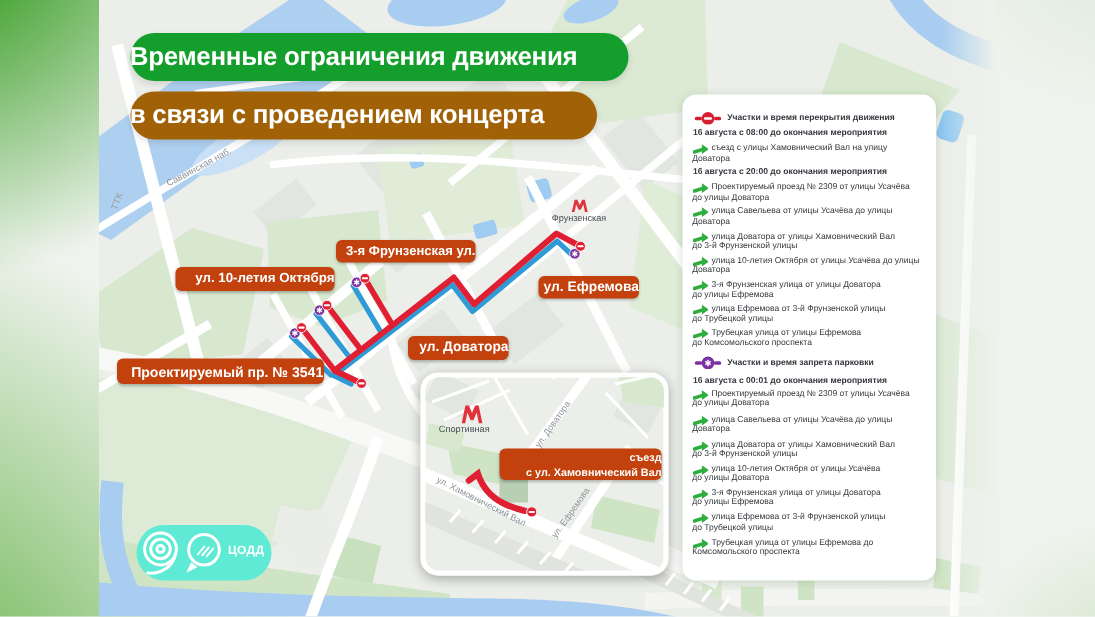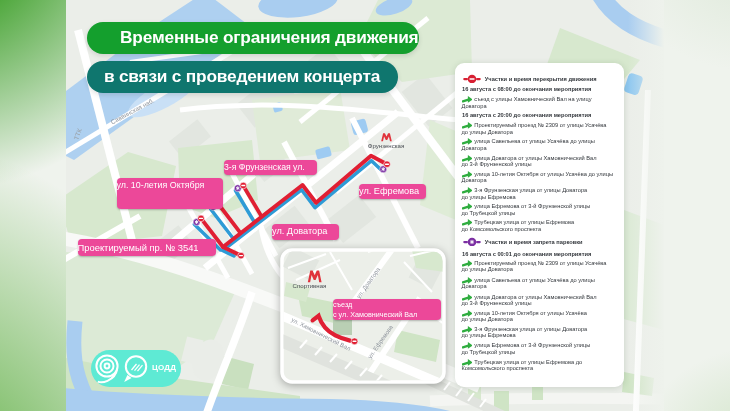--- a/index.html
+++ b/index.html
@@ -3,22 +3,22 @@
 <meta charset="utf-8">
 <style>
   html,body{margin:0;padding:0;width:730px;height:411px;overflow:hidden;}
   body{position:relative;font-family:"Liberation Sans",sans-serif;
     background:
       radial-gradient(ellipse 360px 350px at -70px -80px, #47a434 0%, #47a434 27%, rgba(71,164,52,0) 78%),
       radial-gradient(ellipse 350px 430px at -100px 570px, #68b44e 0%, #68b44e 28%, rgba(104,180,78,0) 100%),
       radial-gradient(ellipse 180px 140px at 105% 108%, rgba(205,226,195,0.9) 0%, rgba(205,226,195,0) 70%),
       radial-gradient(ellipse 200px 160px at 103% -8%, rgba(216,230,211,0.7) 0%, rgba(216,230,211,0) 65%),
       linear-gradient(#eff3ed,#eff3ed);}
-  .lbl{position:absolute;background:#ec4899;color:#fff;font-weight:normal;
-    border-radius:4px;text-align:left;white-space:nowrap;box-shadow:0 1px 2px rgba(0,0,0,.25);}
+  .lbl{position:absolute;background:#c2410c;color:#fff;font-weight:bold;
+    border-radius:4px;text-align:right;white-space:nowrap;box-shadow:0 1px 2px rgba(0,0,0,.25);}
   .it{position:absolute;left:7px;width:155px;line-height:6.6px;text-indent:12.8px;}
   .it::before{content:"";}
 </style>
 </head>
 <body>
 
 <div id="mapcard" style="position:absolute;left:66px;top:0;width:598px;height:411px;">
 <svg width="598" height="411" viewBox="66 0 598 411">
   <defs>
     <linearGradient id="fade" x1="0" y1="0" x2="1" y2="0">
@@ -301,33 +301,33 @@
   <polygon points="624,210 664,225 664,330 620,318" fill="#dcead6"></polygon>
 
   <path d="M 648,90 L 636,411" stroke="#ffffff" stroke-width="6" fill="none"></path>
 
   <rect x="628" y="0" width="36" height="411" fill="url(#fade)"></rect>
 </svg>
 </div>
 
 <div class="lbl" style="left:224px;top:160px;width:93px;height:15px;font-size:8.7px;line-height:15px;">3-я Фрунзенская ул.</div>
 
-<div class="lbl" style="left:116.5px;top:178px;width:106.5px;height:31px;font-size:8.9px;line-height:15.5px;">ул. 10-летия Октября</div>
+<div class="lbl" style="left:116.5px;top:178px;width:106.5px;height:16px;font-size:8.9px;line-height:15.5px;">ул. 10-летия Октября</div>
 
 <div class="lbl" style="left:359px;top:183.5px;width:67px;height:15.5px;font-size:9.2px;line-height:15.5px;">ул. Ефремова</div>
 
 <div class="lbl" style="left:272px;top:224px;width:67px;height:15.5px;font-size:9.2px;line-height:15.5px;">ул. Доватора</div>
 
 <div class="lbl" style="left:77.5px;top:239px;width:138px;height:17px;font-size:9.4px;line-height:17px;">Проектируемый пр. № 3541</div>
 
 <div class="lbl" style="left:333px;top:299px;width:108px;height:20px;font-size:7.2px;line-height:9.6px;padding-top:1px;">съезд<br>с ул. Хамовнический Вал</div>
 
-<div style="position:absolute;left:86.5px;top:22px;width:332px;height:32px;border-radius:16.5px;background:#149f2d;color:#fff;font-weight:bold;font-size:17.3px;letter-spacing:-0.2px;line-height:31px;text-align:right;box-shadow:0 2px 5px rgba(0,0,0,0.12);">Временные ограничения движения</div>
-
-<div style="position:absolute;left:86.5px;top:60.5px;width:311px;height:32px;border-radius:16.5px;background:#0f766e;color:#fff;font-weight:bold;font-size:17.3px;letter-spacing:-0.2px;line-height:31px;text-align:center;box-shadow:0 2px 5px rgba(0,0,0,0.12);">в связи с проведением концерта</div>
+<div style="position:absolute;left:86.5px;top:22px;width:332px;height:32px;border-radius:16.5px;background:#149f2d;color:#fff;font-weight:bold;font-size:17.3px;letter-spacing:-0.2px;line-height:31px;text-align:left;box-shadow:0 2px 5px rgba(0,0,0,0.12);">Временные ограничения движения</div>
+
+<div style="position:absolute;left:86.5px;top:60.5px;width:311px;height:32px;border-radius:16.5px;background:#a16207;color:#fff;font-weight:bold;font-size:17.3px;letter-spacing:-0.2px;line-height:31px;box-shadow:0 2px 5px rgba(0,0,0,0.12);">в связи с проведением концерта</div>
 
 <div id="legend" style="position:absolute;left:454.5px;top:62.5px;width:169.5px;height:324px;background:#ffffff;border-radius:9px;box-shadow:0 1px 6px rgba(50,80,50,.18);font-size:5.7px;color:#33373c;">
 
   <svg style="position:absolute;left:8.5px;top:11.9px;" width="18" height="9" viewBox="0 0 18 9">
       <rect x="0.2" y="3.9" width="4.8" height="2.3" rx="1.1" fill="#d71f32"></rect>
       <rect x="13" y="3.9" width="4.8" height="2.3" rx="1.1" fill="#d71f32"></rect>
       <circle cx="9" cy="5" r="4.3" fill="#d71f32"></circle>
       <rect x="6.3" y="4.2" width="5.4" height="1.6" rx="0.8" fill="#fff"></rect>
     </svg>
 

